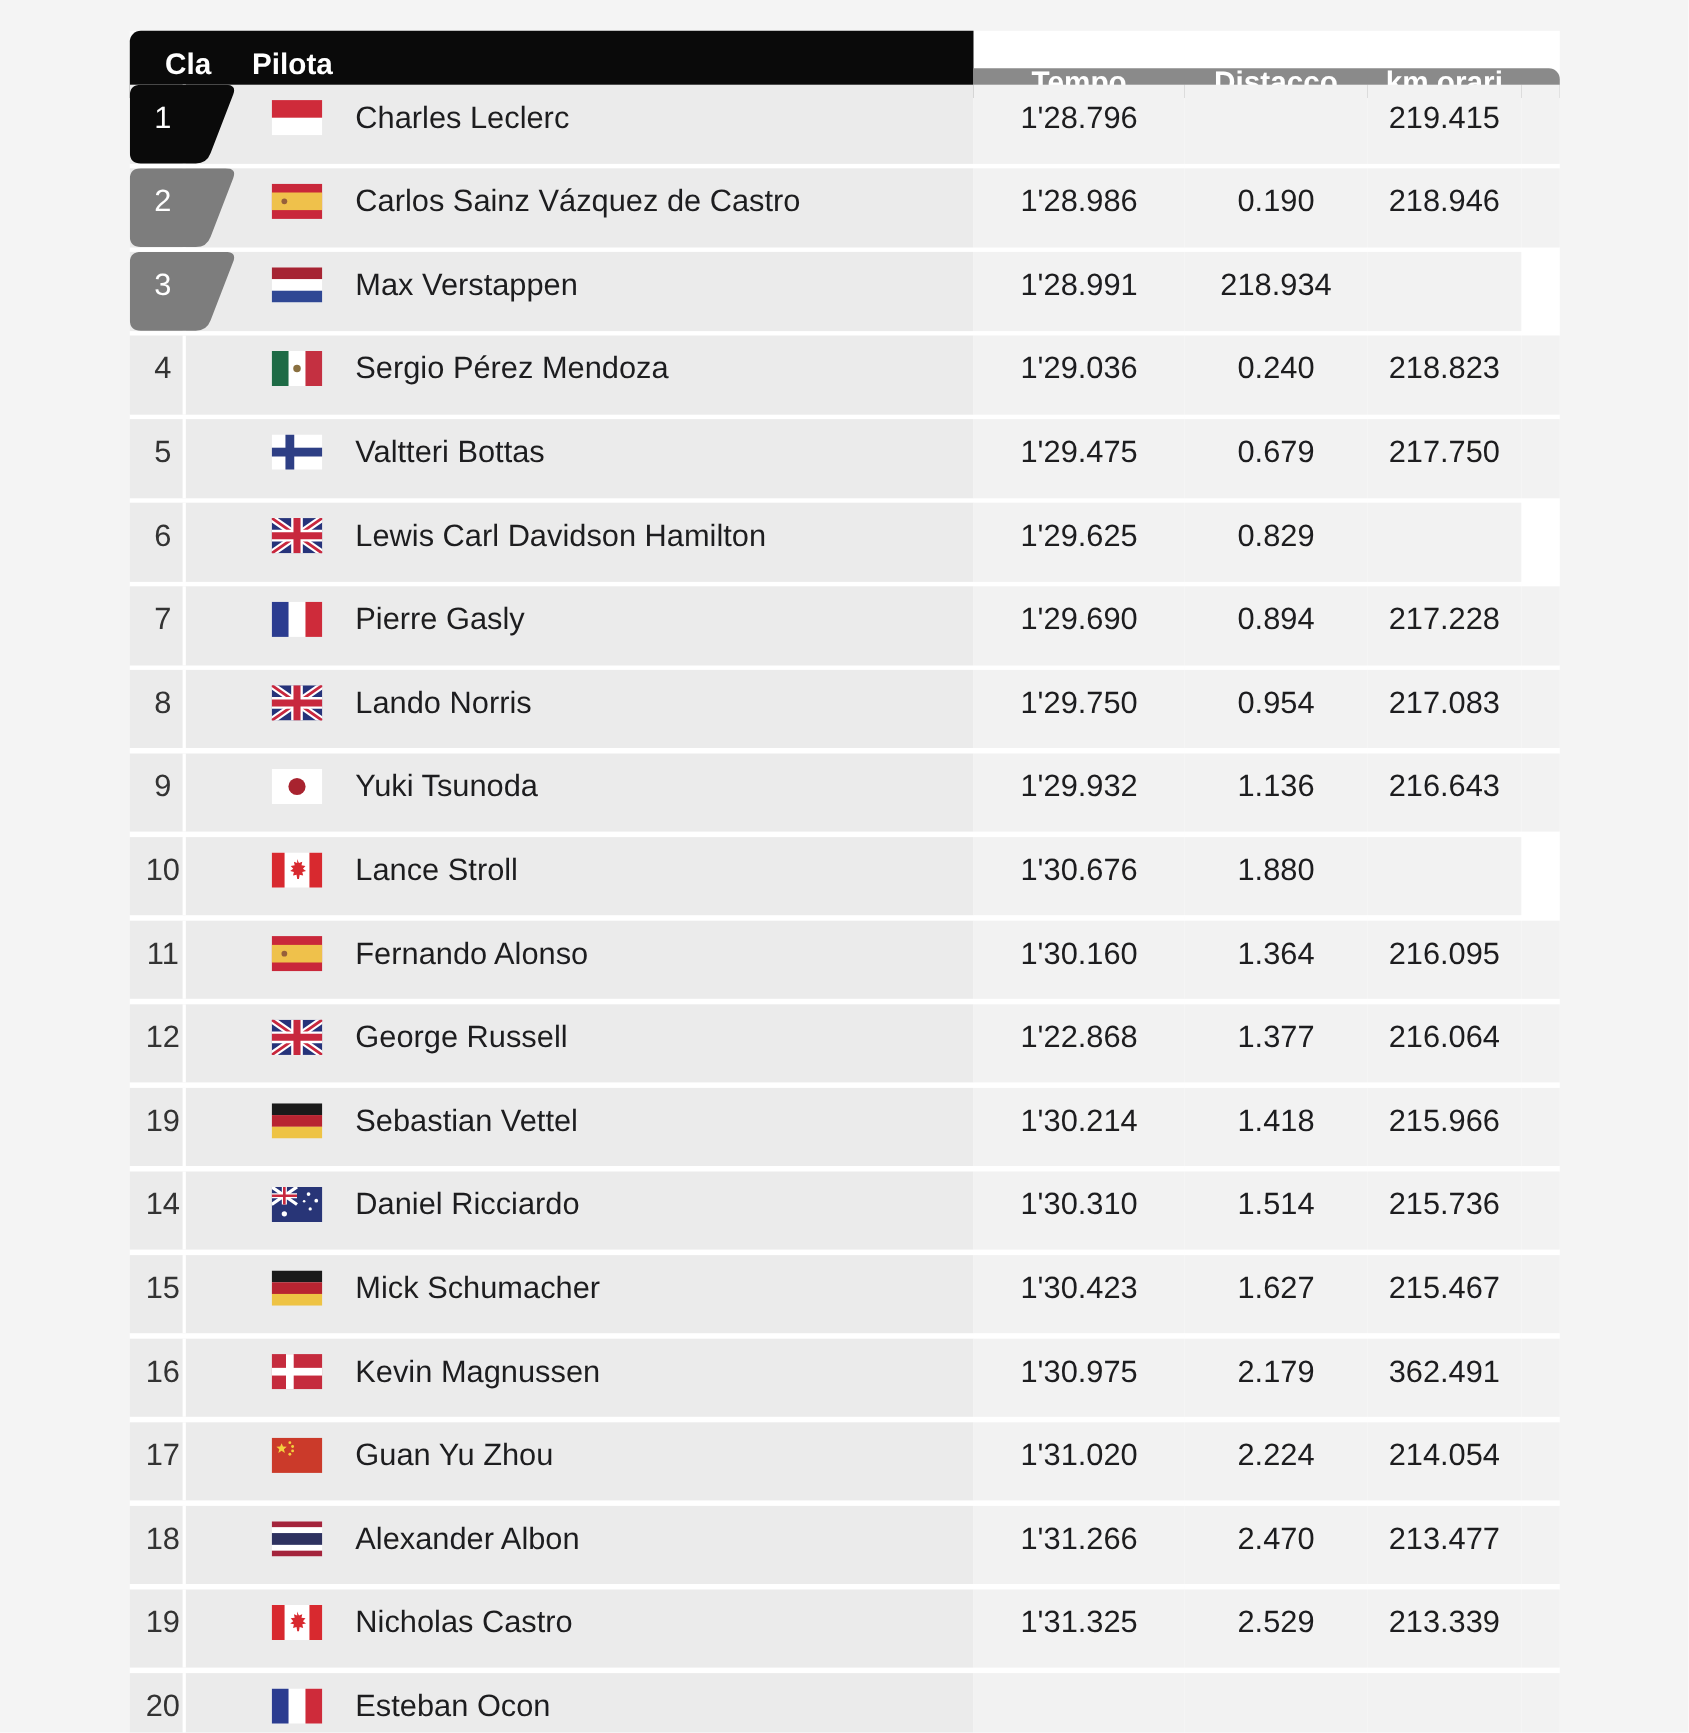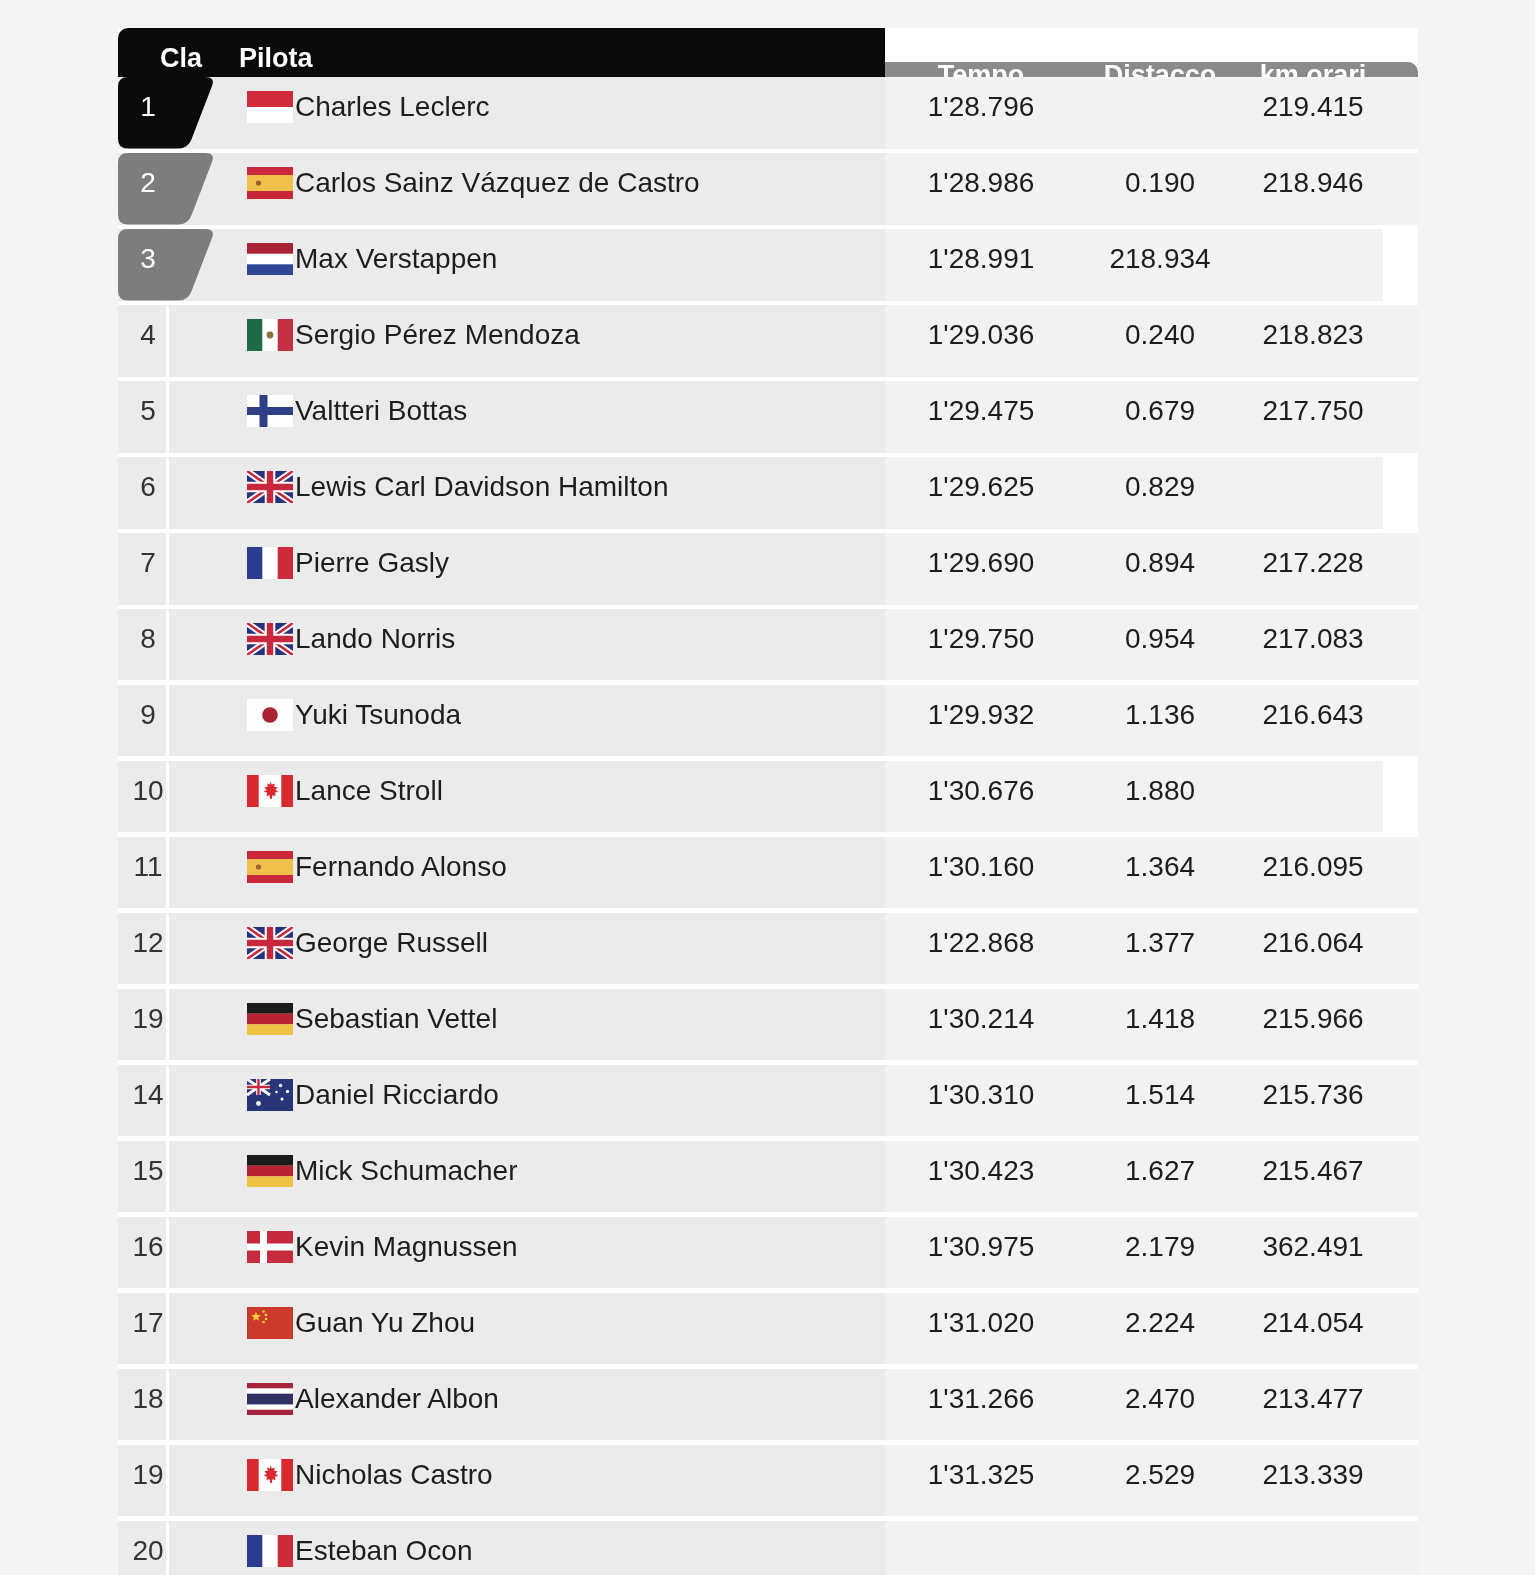--- a/index.html
+++ b/index.html
@@ -9,41 +9,41 @@
     font-family:"Liberation Sans",sans-serif;
     position:relative;
   }
   .stage{position:absolute;left:118px;top:28px;width:1300px;background:#fff}
 
   
   .thead{display:grid;grid-template-columns:767px 533px;height:44px}
   .th-left{
     background:var(--header-black,#0a0a0a);
     border-radius:10px 0 0 0;
-    display:flex;align-items:center;padding-left:42px;gap:37px;text-align:right;
+    display:flex;align-items:center;padding-left:32px;gap:37px;text-align:right;
   }
   .th-cla,.th-pilota{color:var(--header-text,#fff);font-size:27px;font-weight:700;line-height:1}
   .th-right{
     background:var(--header-gray,#8a8a8a);
     border-radius:0 10px 0 0;
     display:grid;grid-template-columns:192px 166px 140px 35px;align-items:center;margin-top:34px;
   }
   .th-num{color:var(--header-text,#fff);font-size:27px;font-weight:700;text-align:center;line-height:1}
 
   
   .tbody{margin-top:5px}
   .row{
     position:relative;
     display:grid;grid-template-columns:51px 716px 192px 166px 140px 35px;
     height:71.6px;margin-bottom:4.4px;
   }
   .cell-pos{background:var(--row-bg,#ebebeb);border-right:3px solid #fff;box-sizing:border-box}
   .cell-driver{
     background:var(--row-bg,#ebebeb);
-    display:flex;align-items:center;gap:2px;
+    display:flex;align-items:center;gap:30px;
     padding-left:78px;padding-bottom:11px;
   }
   .cell-num{
     background:var(--numeric-bg,#f2f2f2);
     display:flex;align-items:center;justify-content:center;
     padding-bottom:11px;
     font-size:28px;color:var(--body-text,#1d1d1f);
   }
   .cell-end{background:var(--numeric-bg,#f2f2f2)}
   .driver-name{font-size:28px;color:var(--body-text,#1d1d1f);white-space:nowrap}

